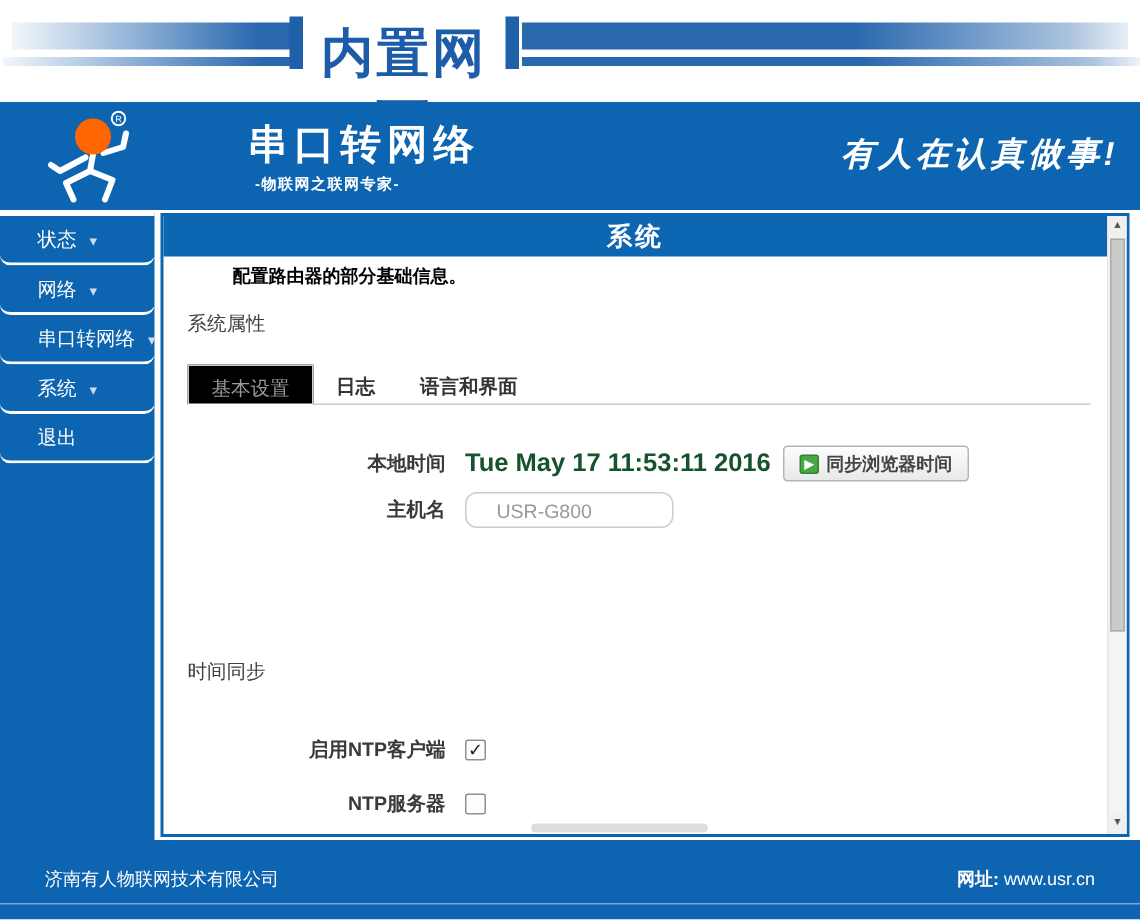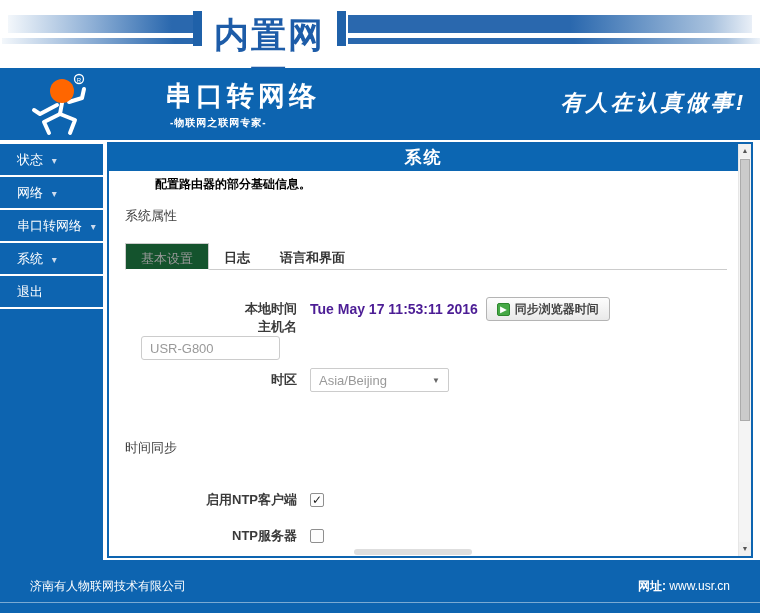--- a/index.html
+++ b/index.html
@@ -24,48 +24,48 @@
   
   .header { position:absolute; left:0; top:68px; width:760px; height:72px; background:#0d64b0; }
   .logo { position:absolute; left:20px; top:4px; }
   .brand-title { position:absolute; left:165px; top:10px; font-size:27px; font-weight:bold; color:#fff; letter-spacing:4px; }
   .brand-sub   { position:absolute; left:170px; top:48px; font-size:10px; font-weight:bold; color:#fff; letter-spacing:1px; }
   .slogan { position:absolute; right:14px; top:20px; font-size:22px; font-weight:bold; font-style:italic;
             color:#fff; letter-spacing:3px; }
 
   
   .sidebar { position:absolute; left:0; top:142px; width:103px; height:418px; background:#0d64b0; border-top:2px solid #fff; }
-  .side-item { height:33px; line-height:32px; padding-left:17px; color:#fff; font-size:13px;
-               border-bottom:2px solid #fff; cursor:pointer; white-space:nowrap; }
+  .side-item { height:33px; line-height:32px; padding-left:25px; color:#fff; font-size:13px;
+               border-bottom:2px solid #fff; cursor:pointer; white-space:nowrap;border-radius:7px; }
   .side-caret { font-size:10px; color:#cddcee; margin-left:5px; }
 
   
   .content { position:absolute; left:107px; top:142px; width:646px; height:416px;
              border:2px solid #0d64b0; background:#fff; }
   .page-titlebar { position:absolute; left:0; top:0; right:13px; height:27px; background:#0c66b2;
                    color:#fff; font-size:17px; font-weight:bold; text-align:center; line-height:27px; letter-spacing:2px; }
   .intro { position:absolute; left:2px; top:32px; font-size:12px; font-weight:bold; color:#000;margin-left:44px; }
   .section-title { position:absolute; left:16px; top:63px; font-size:13px; color:#404040; }
 
   .tabs { position:absolute; left:16px; top:99px; right:24px; height:27px; display:flex; align-items:stretch;
           border-bottom:1px solid #ccc; }
   .tab { padding:6px 15px; font-size:13px; font-weight:bold; color:#333; cursor:pointer; }
-  .tab.active { font-weight:normal; color:#999; background:#14532d; border:1px solid #ccc; border-bottom:1px solid #fff;
+  .tab.active { font-weight:normal; color:#999; background:#000000; border:1px solid #ccc; border-bottom:1px solid #fff;
                 margin-bottom:-1px; }
 
   .row { position:absolute; left:2px; display:flex; align-items:center; }
   .lbl { width:186px; text-align:right; font-size:13px; font-weight:bold; color:#3a3a3a; }
   .ctrl { margin-left:13px; display:flex; align-items:center; }
-  .time-value { font-size:14px; font-weight:bold; color:#4c1d95;text-align:right; }
+  .time-value { font-size:17px; font-weight:bold; color:#14532d;text-align:right; }
   .sync-btn { margin-left:8px; height:24px; padding:0 10px; display:flex; align-items:center; gap:5px;
               border:1px solid #b4b4b4; border-radius:3px; font-size:12px; font-weight:bold; color:#444;
               background:linear-gradient(#fdfdfd,#e9e9e9); cursor:pointer; }
   .sync-ico { width:13px; height:13px; background:#45a845; border:1px solid #2d862d; border-radius:2px;
               color:#fff; font-size:8px; line-height:12px; text-align:center; }
-  .txt-input { width:139px; height:24px; border:1px solid #ccc; border-radius:3px; padding:0 8px;
+  .txt-input { width:139px; height:24px; border:1px solid #ccc; border-radius:8px; padding:0 20px;
                font-size:13px; color:#999; font-family:inherit; background:#fff; }
   .select-box { width:139px; height:24px; border:1px solid #ccc; border-radius:2px; padding:0 8px;
                 font-size:13px; color:#999; background:#fff; display:flex; align-items:center;
                 justify-content:space-between; cursor:pointer; }
   .select-caret { font-size:8px; color:#666; }
   .checkbox { width:14px; height:14px; border:1px solid #8f8f8f; border-radius:2px; background:#fdfdfd;
               font-size:12px; line-height:12px; text-align:center; color:#1a1a1a; font-weight:bold; cursor:pointer; }
 
   
   .vscroll { position:absolute; right:0; top:0; bottom:0; width:13px; background:#f4f4f4; border-left:1px solid #e6e6e6; }
@@ -154,36 +154,27 @@
     <div class="lbl">本地时间</div>
     <div class="ctrl">
       <span class="time-value">Tue May 17 11:53:11 2016</span>
       <button class="sync-btn">
         <span class="sync-ico">▶</span>
         <span>同步浏览器时间</span>
       </button>
     </div>
   </div>
 
-  <div class="row" style="top:174px;flex-direction:column;">
+  <div class="row" style="top:184px;">
     <div class="lbl">主机名</div>
     <div class="ctrl">
       <input class="txt-input" type="text" value="USR-G800" style="">
     </div>
   </div>
 
-  <div class="row" style="top:224px;">
-    <div class="lbl">时区</div>
-    <div class="ctrl">
-      <div class="select-box">
-        <span>Asia/Beijing</span>
-        <span class="select-caret">▼</span>
-      </div>
-    </div>
-  </div>
 
   <div class="section-title" style="top:295px;">时间同步</div>
 
   <div class="row" style="top:347px;">
     <div class="lbl">启用NTP客户端</div>
     <div class="ctrl">
       <div class="checkbox">✓</div>
     </div>
   </div>
 

